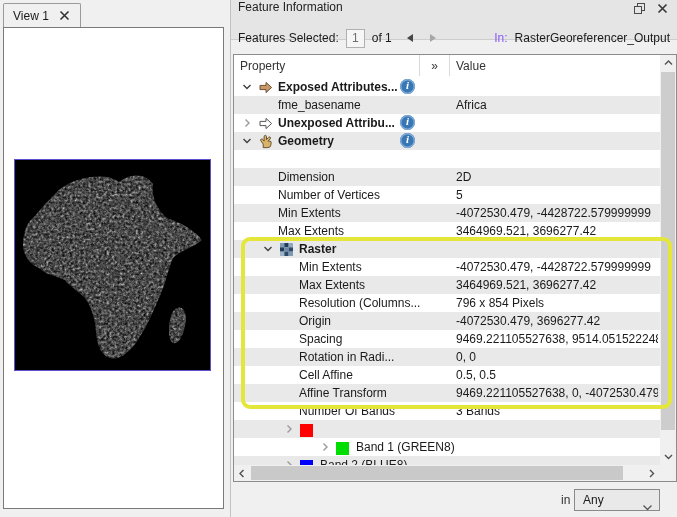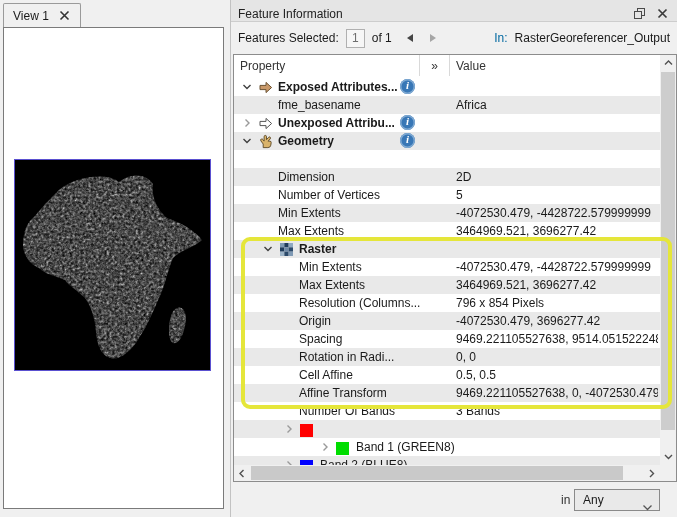--- a/index.html
+++ b/index.html
@@ -11,33 +11,33 @@
        background:#f0f0f0;border:1px solid #9a9a9a;border-bottom:none;border-radius:2px 2px 0 0;
        display:flex;align-items:center;padding:0 9px;gap:10px;}
   .tab-close{width:11px;height:11px;display:inline-block;}
   .view-pane{position:absolute;left:3px;top:27px;width:221px;height:482px;box-sizing:border-box;
        background:#fff;border:1px solid #7a7a7a;}
   .preview{position:absolute;left:10px;top:131px;width:197px;height:212px;
        border:1px solid #5a50d0;box-sizing:border-box;background:#000;}
   
   .panel{position:absolute;left:230px;top:0;width:447px;height:517px;box-sizing:border-box;
        background:#f0f0f0;border-left:1px solid #c2c2c2;}
-  .panel-header{position:absolute;left:0;top:0;right:0;height:22px;box-sizing:border-box;
-       background:#e5e5e5;border-bottom:1px solid #cdcdcd;display:flex;align-items:flex-end;padding:0 7px;}
+  .panel-header{position:absolute;left:0;top:0;right:0;height:40px;box-sizing:border-box;
+       background:#e5e5e5;border-bottom:1px solid #cdcdcd;display:flex;align-items:flex-start;padding:0 7px;}
   .panel-title{flex:1;color:#222;}
   .win-btn{width:16px;height:16px;display:flex;align-items:center;justify-content:center;margin-left:7px;}
   .toolbar{position:absolute;left:0;top:24px;right:0;height:28px;display:flex;align-items:center;
        padding:0 7px;gap:7px;box-sizing:border-box;}
   .count-box{width:17px;height:17px;border:1px solid #b0b0b0;background:#f6f6f6;color:#6e6e6e;
        text-align:center;line-height:17px;}
   .tri{width:0;height:0;display:inline-block;}
   .tri-left{border:4.5px solid transparent;border-left:none;border-right:6px solid #454545;margin-left:8px;}
   .tri-right{border:4.5px solid transparent;border-right:none;border-left:6px solid #a6a6a6;margin-left:10px;}
   .tb-spacer{flex:1;}
-  .in-lab{color:#0369a1;}
+  .in-lab{color:#8b5cf6;}
   
   .table-frame{position:absolute;left:2px;top:54px;width:444px;height:428px;box-sizing:border-box;
        background:#fff;border:1px solid #8c8c8c;}
   .thead{position:absolute;left:0;top:0;width:368px;height:23px;background:#fff;
        border-bottom:1px solid #e3e3e3;color:#333;}
   .thead span{position:absolute;top:0;line-height:22px;}
   .th-sep{position:absolute;top:2px;bottom:2px;width:1px;background:#d9d9d9;}
   .tbody{position:absolute;left:0;top:23px;width:426px;height:387px;overflow:hidden;background:#fff;}
   .trow{position:absolute;left:0;width:426px;height:18px;line-height:18px;background:#fff;}
   .trow.alt{background:#e9e9e9;}

